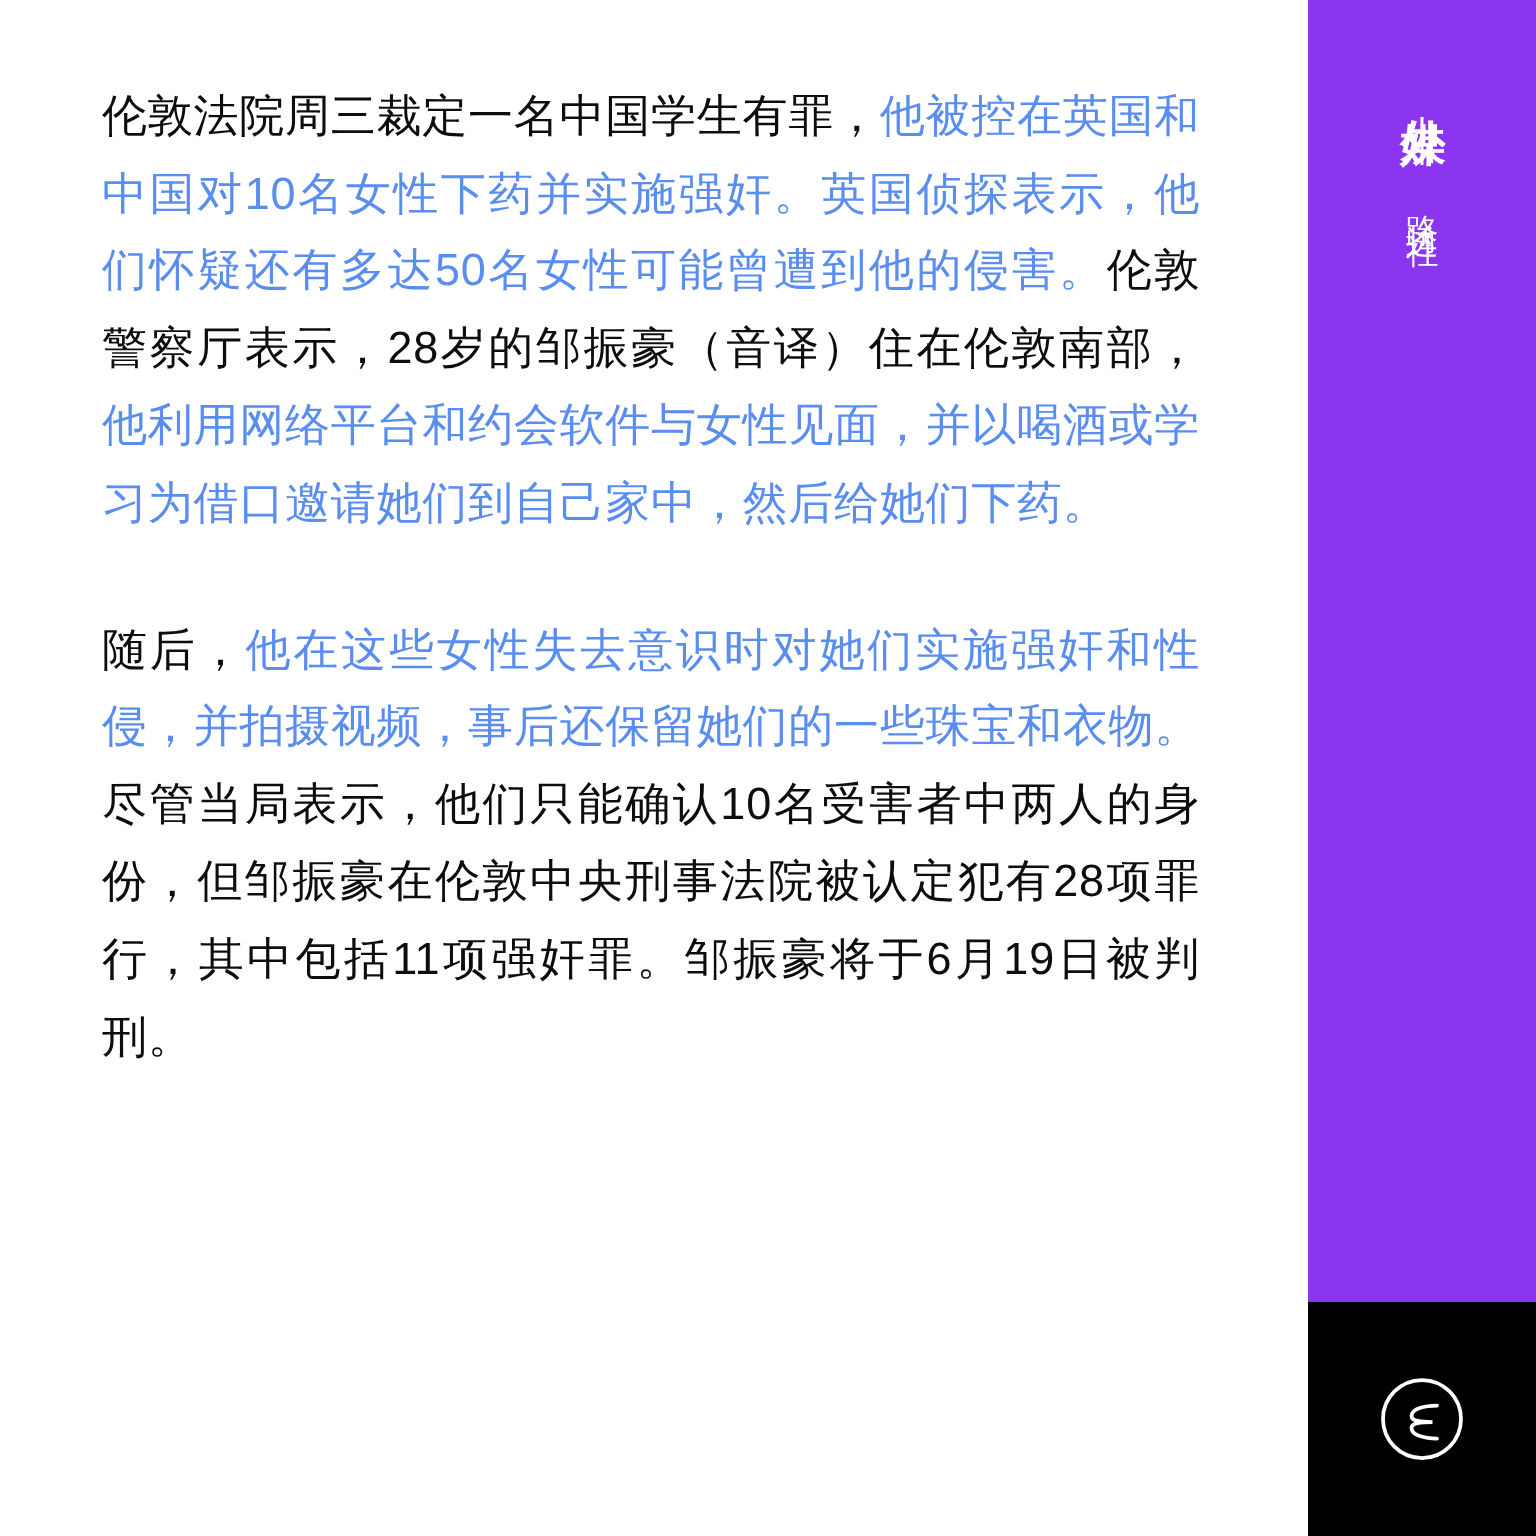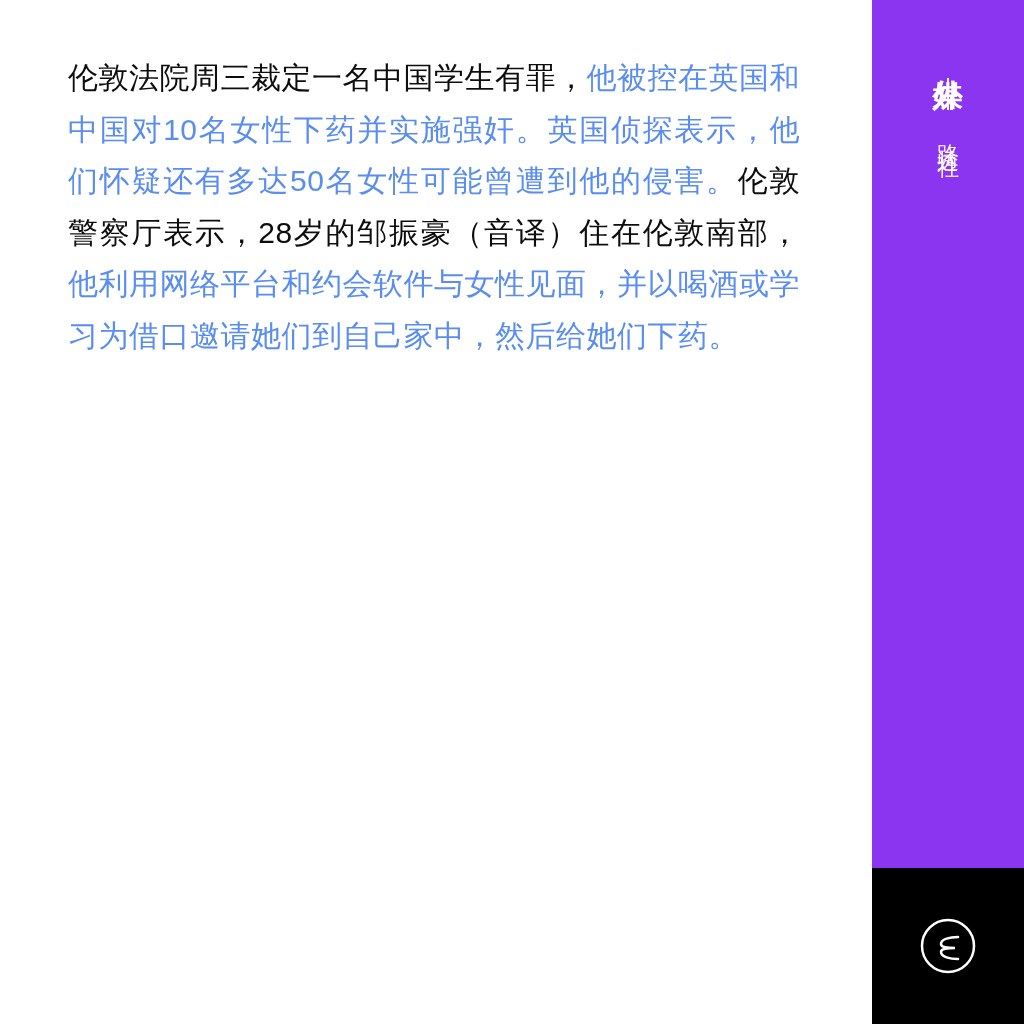--- a/index.html
+++ b/index.html
@@ -108,20 +108,23 @@
 </style>
 </head>
 <body>
 
 <div class="page">
 
   <div class="article">
     <p class="para">
       <span>伦敦法院周三裁定一名中国学生有罪，</span><span class="hl">他被控在英国和中国对10名女性下药并实施强奸。英国侦探表示，他们怀疑还有多达50名女性可能曾遭到他的侵害。</span><span>伦敦警察厅表示，28岁的邹振豪（音译）住在伦敦南部，</span><span class="hl">他利用网络平台和约会软件与女性见面，并以喝酒或学习为借口邀请她们到自己家中，然后给她们下药。</span>
     </p>
+    <p class="para">
+      <span>随后，</span><span class="hl">他在这些女性失去意识时对她们实施强奸和性侵，并拍摄视频，事后还保留她们的一些珠宝和衣物。</span><span>尽管当局表示，他们只能确认10名受害者中两人的身份，但邹振豪在伦敦中央刑事法院被认定犯有28项罪行，其中包括11项强奸罪。邹振豪将于6月19日被判刑。</span>
+    </p>
   </div>
 
   <div class="rail">
     <div class="rail-top">
       <div class="rail-title">外媒</div>
       <div class="rail-divider"></div>
       <div class="rail-source">路透社</div>
     </div>
     <div class="rail-bottom">
       <span class="logo-mark">

